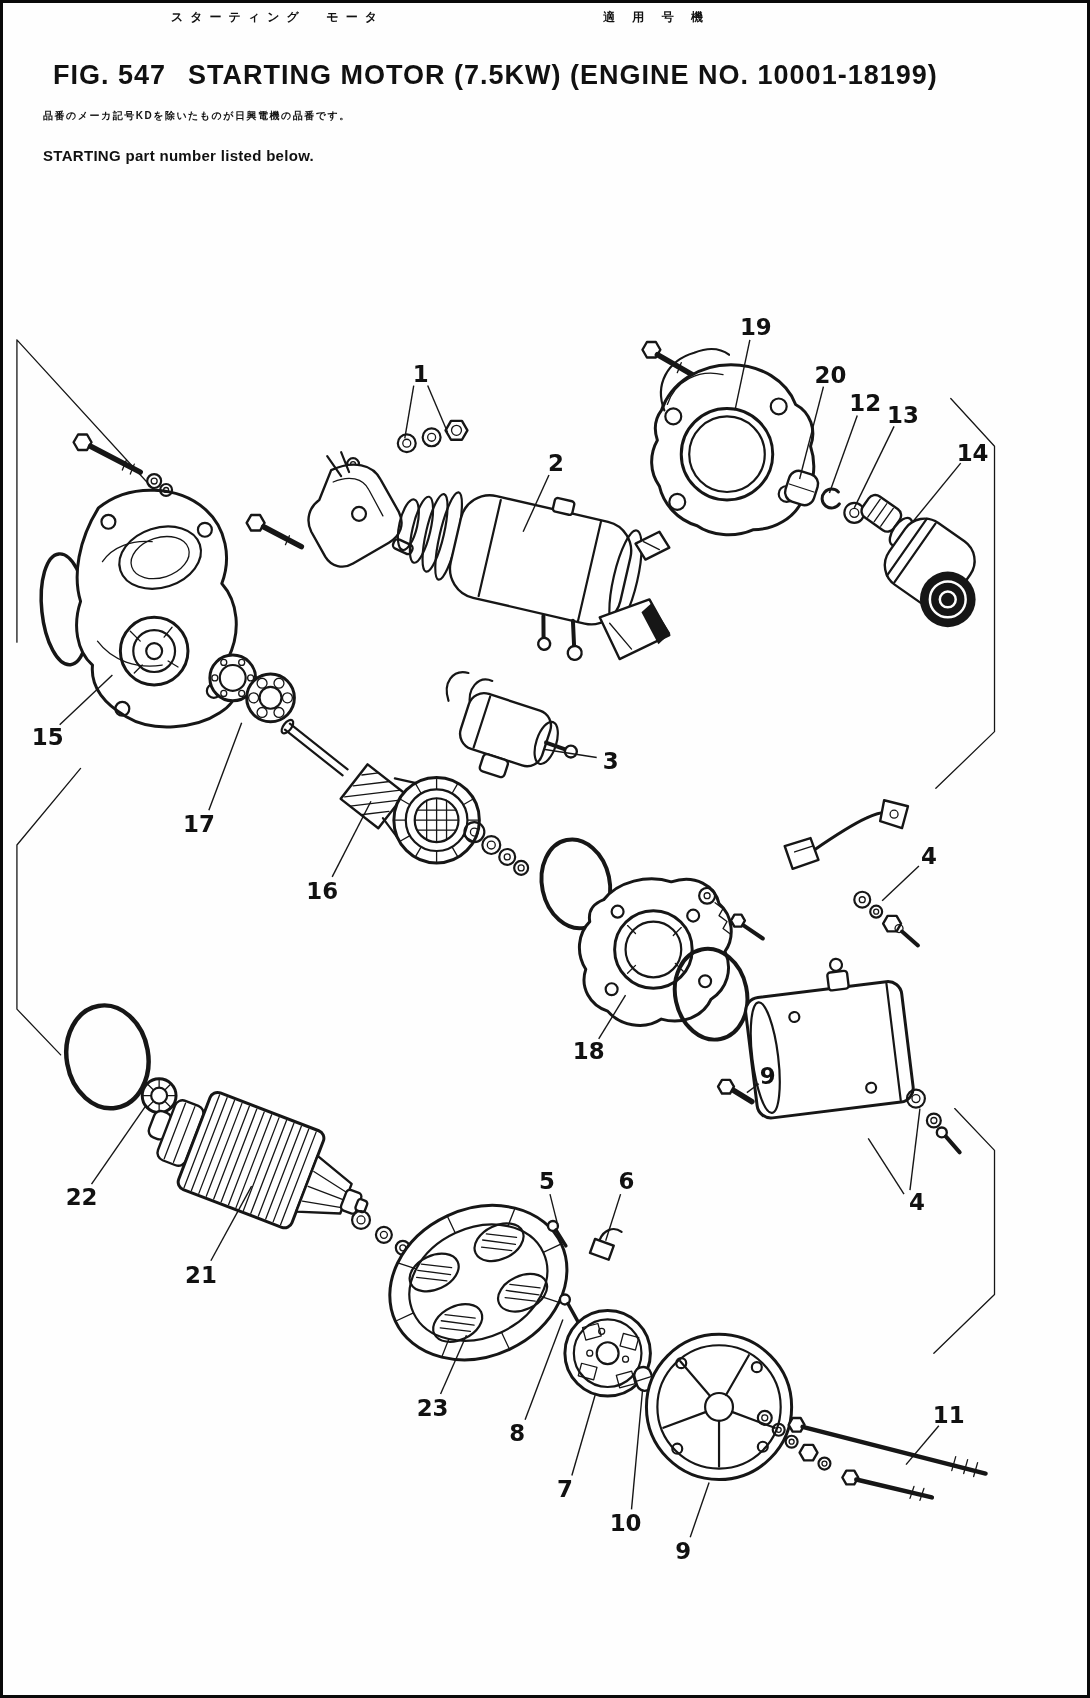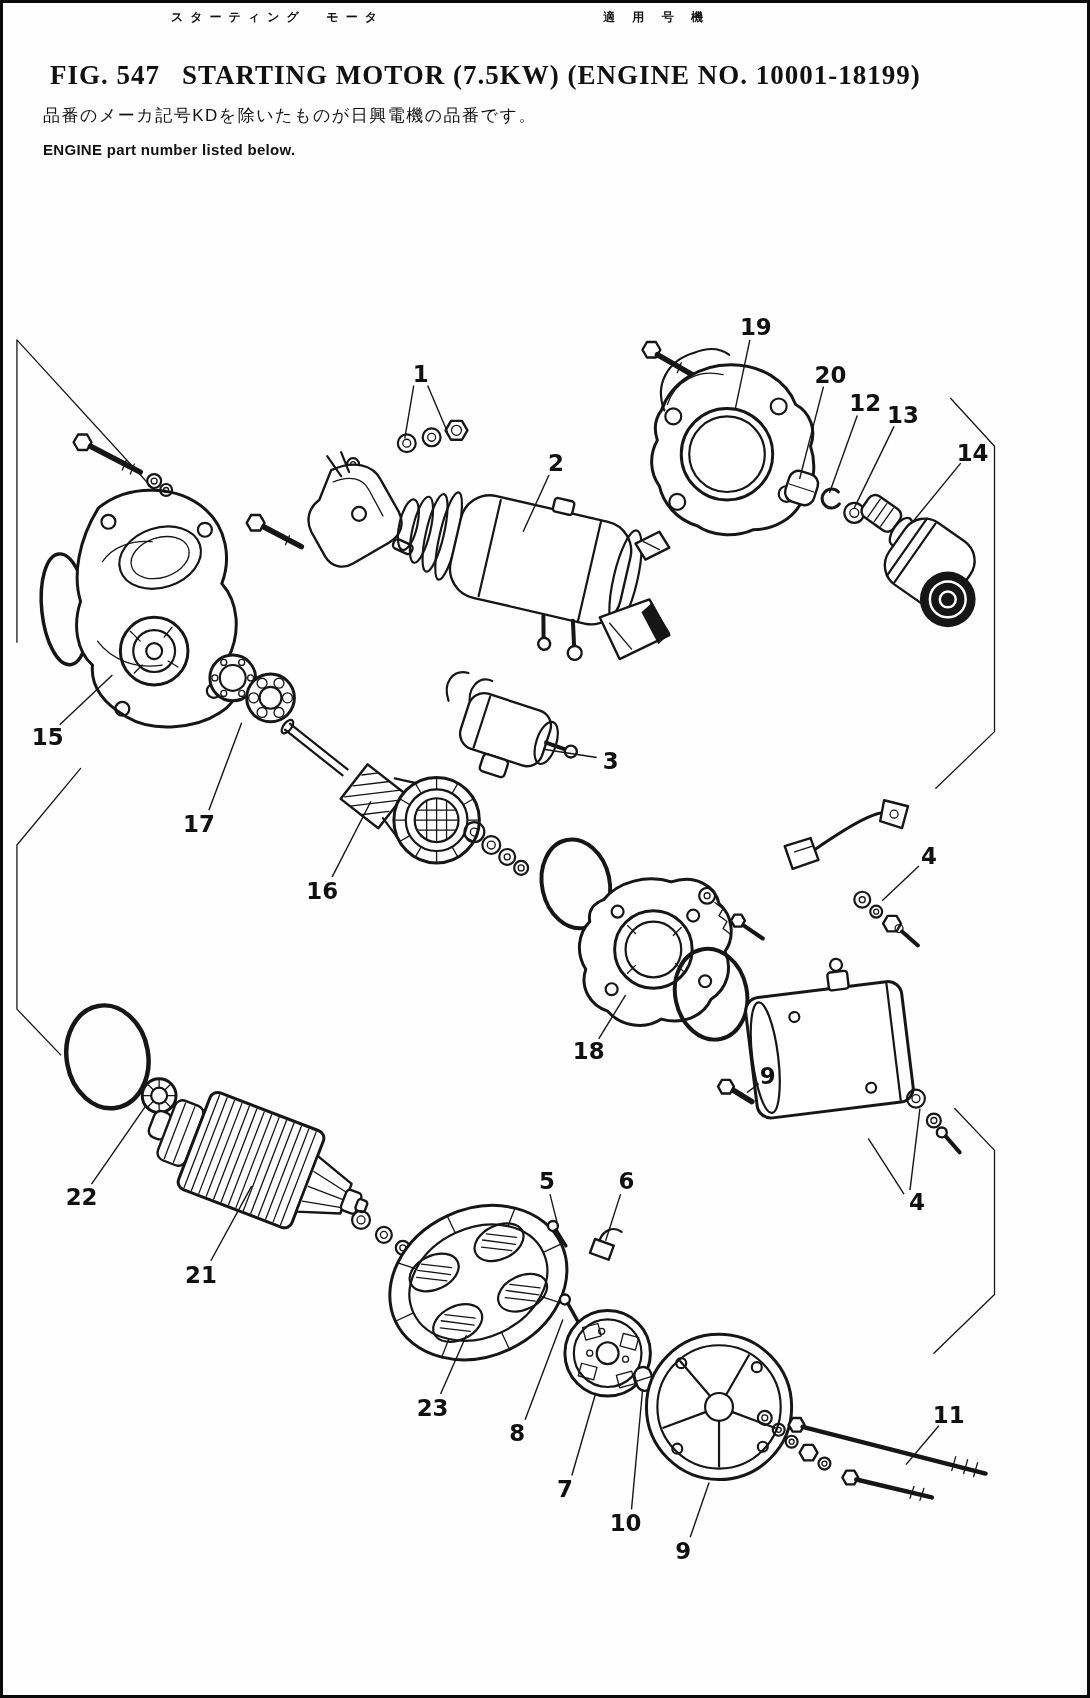--- a/index.html
+++ b/index.html
@@ -8,24 +8,24 @@
     width:1090px;height:1698px;
     box-sizing:border-box;
     background:#fefefe;
     border:3px solid #0a0a0a;
     overflow:hidden;
     font-family:"Liberation Sans",sans-serif;
     color:#111;
   }
   .abs{position:absolute;}
   .jp-title{font-weight:700;font-size:12px;letter-spacing:7px;white-space:pre;}
-  .main-title{font-weight:700;font-size:27px;letter-spacing:1px;white-space:pre;font-family:Liberation Serif, serif;}
+  .main-title{font-weight:700;font-size:27px;letter-spacing:1px;white-space:pre;}
   .main-title .fig{margin-right:22px;}
   .note{line-height:18px;}
-  .note .jp{font-size:17px;font-weight:400;letter-spacing:1.5px;margin-bottom:15px;}
+  .note .jp{font-size:10px;font-weight:700;letter-spacing:1.5px;margin-bottom:21px;}
   .note .en{font-size:15px;font-weight:700;letter-spacing:.3px;line-height:19px;}
   svg#diagram{position:absolute;left:0;top:0;width:100%;height:100%;}
 
   
   .s{fill:none;stroke:#161616;stroke-width:2.2;stroke-linecap:round;stroke-linejoin:round;}
   .sf{fill:#fff;stroke:#161616;stroke-width:2.4;stroke-linecap:round;stroke-linejoin:round;}
   .dark{fill:#161616;stroke:none;}
   .thin{stroke-width:1.3;}
   .w3{stroke-width:3;}
   .w35{stroke-width:3.5;}
@@ -464,16 +464,16 @@
   </svg>
 
   <div class="abs jp-title" style="left:168px;top:6px;">スターティング  モータ</div>
   <div class="abs jp-title" style="left:600px;top:6px;">適 用 号 機</div>
   <div class="abs main-title" style="left:16px;top:26px;">
     <span class="fig">FIG. 547</span><span>STARTING MOTOR (7.5KW) (ENGINE NO. 10001-18199)</span>
   </div>
 
   <div class="abs note" style="left:40px;top:104px;">
     <div class="jp">品番のメーカ記号KDを除いたものが日興電機の品番です。</div>
-    <div class="en">ENGINE part number listed below.</div>
+    <div class="en">STARTING part number listed below.</div>
   </div>
 
 </div>
 
 </body></html>

